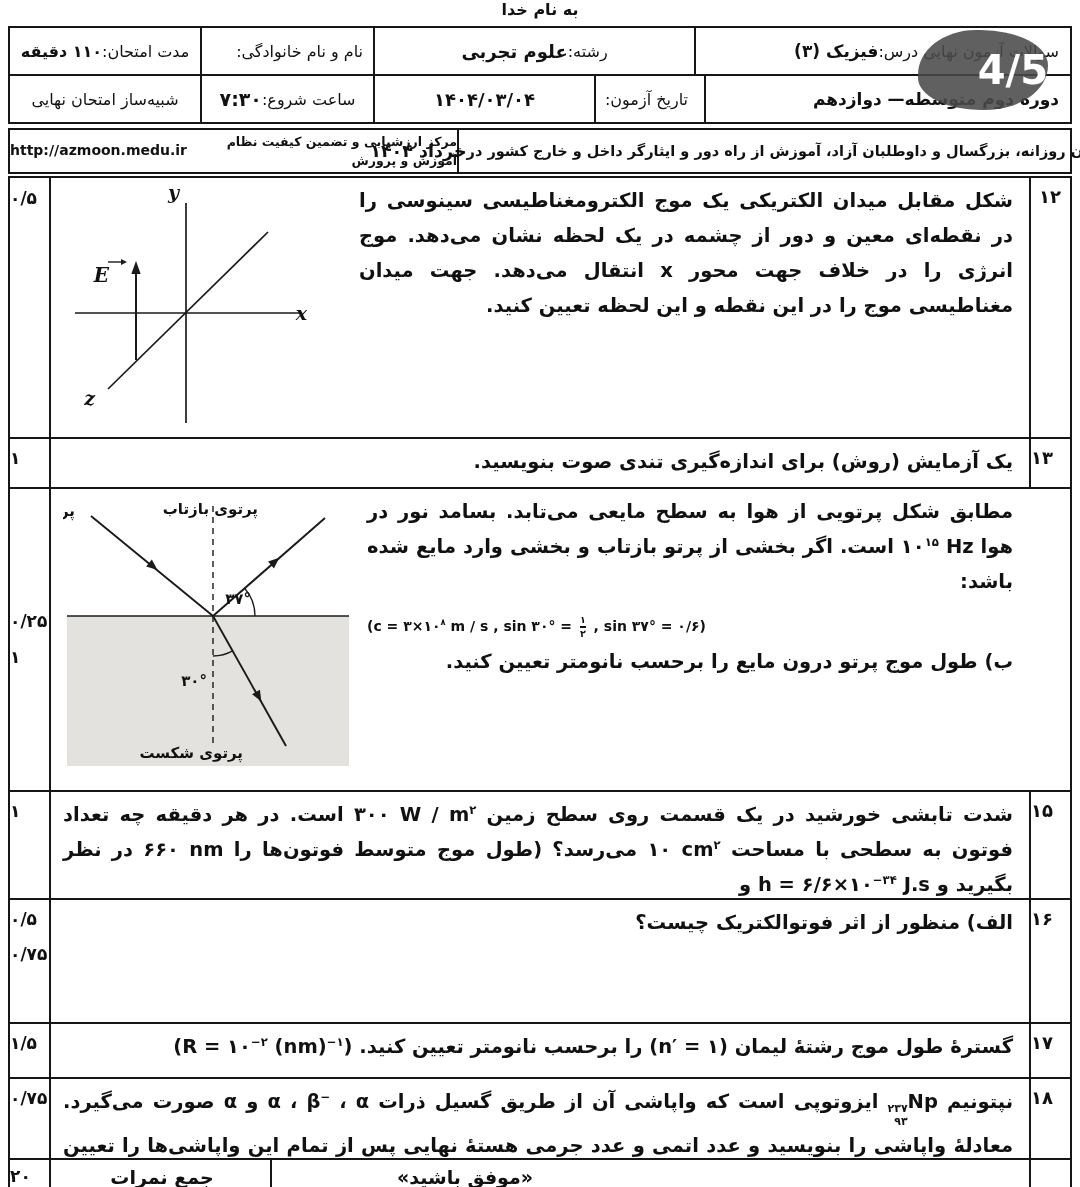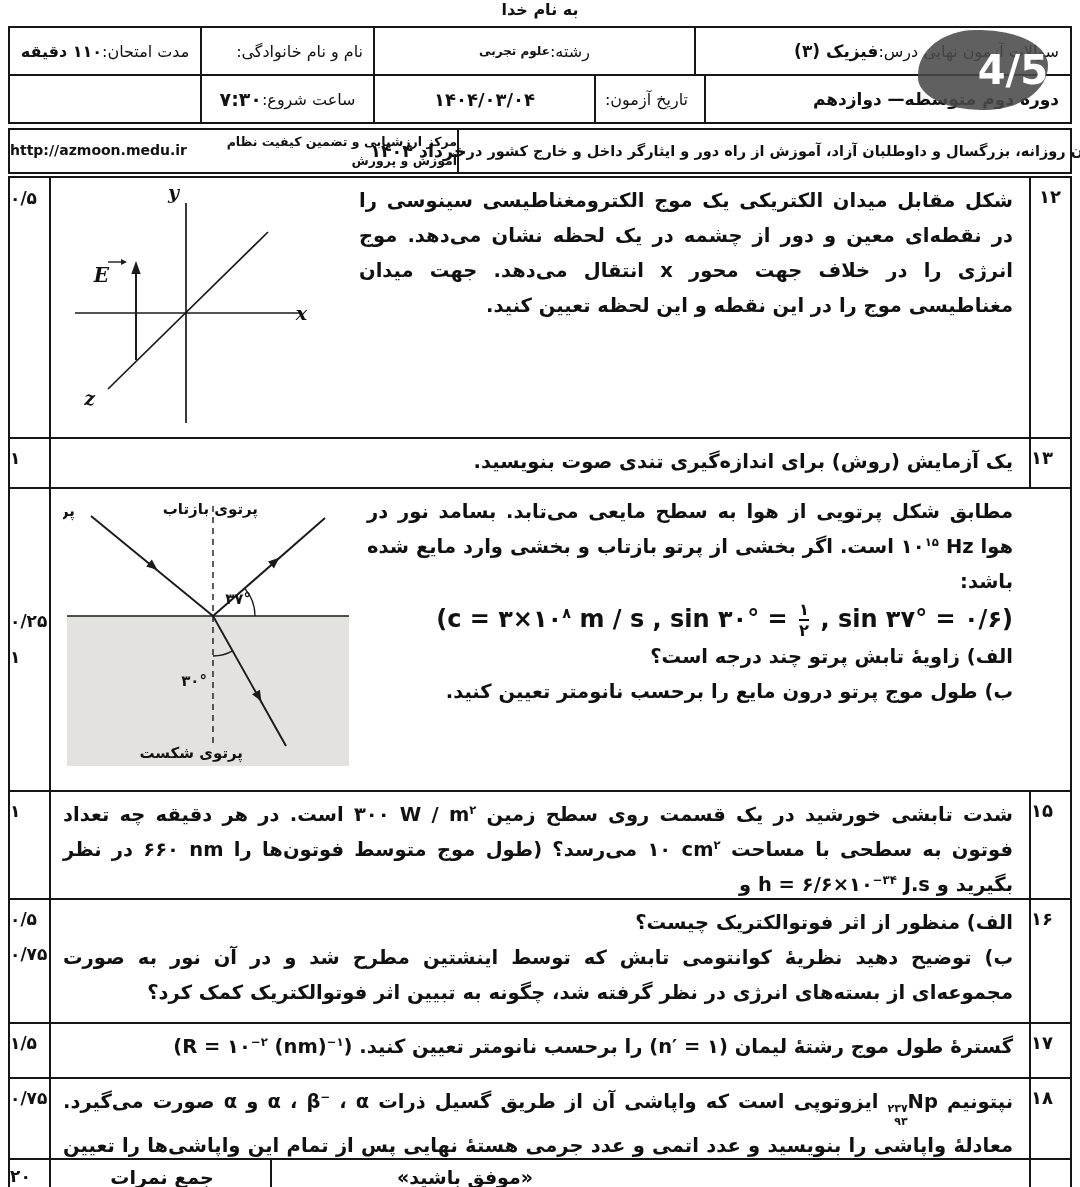--- a/index.html
+++ b/index.html
@@ -46,21 +46,21 @@
         font-size:19.5px;font-weight:bold;line-height:35px;text-align:justify;}
   sup{font-size:60%;vertical-align:super;line-height:0;}
   .frac{display:inline-flex;flex-direction:column;align-items:center;vertical-align:middle;
         line-height:1.05;font-size:68%;margin:0 3px;}
   .frac .fbar{width:100%;height:2px;background:#111;margin:1px 0;}
   .nuc{font-weight:bold;}
   .pres{display:inline-flex;flex-direction:column;align-items:flex-end;
         font-size:56%;line-height:1.15;vertical-align:-4px;}
   .fig12{float:left;width:280px;height:245px;margin:2px 16px 0 0;}
   .fig14{float:left;width:290px;height:288px;margin:2px 14px 0 0;}
-  .formula-line{direction:ltr;text-align:right;font-size:24px;margin-top:2px;}
+  .formula-line{direction:ltr;text-align:left;font-size:14px;margin-top:10px;}
   .fig-label{font-family:"DejaVu Sans",sans-serif;font-weight:bold;font-size:15px;fill:#111;}
   .axis-label{font-family:"DejaVu Serif",serif;font-style:italic;font-size:19px;fill:#111;}
   .ang-label{font-family:"DejaVu Sans",sans-serif;font-weight:bold;font-size:15px;fill:#111;}
   .footer-total{position:absolute;left:44px;top:0;width:218px;height:100%;
         border-right:2.5px solid #161616;box-sizing:border-box;text-align:center;
         font-weight:bold;font-size:19px;padding-top:6px;}
   .footer-wish{position:absolute;left:455px;top:6px;transform:translateX(-50%);
         font-weight:bold;font-size:19px;white-space:nowrap;text-align:center;}
 </style>
 </head>
@@ -74,28 +74,31 @@
     <div class="hrow hrow1">
       <div class="hcell center" style="left:0;width:190px;">
         <span>مدت امتحان: </span>
           <span class="b">۱۱۰ دقیقه</span>
       </div>
       <div class="hcell right divl" style="left:190px;width:173px;">
         <span>نام و نام خانوادگی:</span>
       </div>
       <div class="hcell center divl" style="left:363px;width:321px;">
         <span>رشته: </span>
-          <span class="b" style="font-size:12px;">علوم تجربی</span>
+          <span class="b" style="font-size:18px;">علوم تجربی</span>
       </div>
       <div class="hcell right divl" style="left:684px;width:375px;">
         <span>سوالات آزمون نهایی درس: </span>
           <span class="b" style="font-size:17px;">فیزیک (۳)</span>
       </div>
     </div>
     <div class="hrow hrow2">
+      <div class="hcell center" style="left:0;width:190px;">
+        <span>شبیه‌ساز امتحان نهایی</span>
+      </div>
       <div class="hcell center divl" style="left:190px;width:173px;">
         <span>ساعت شروع: </span>
           <span class="b" style="font-size:19px;">۷:۳۰</span>
       </div>
       <div class="hcell center divl b" style="left:363px;width:221px;font-size:18px;">
         <span>۱۴۰۴/۰۳/۰۴</span>
       </div>
       <div class="hcell right divl" style="left:584px;width:104px;">
         <span>تاریخ آزمون:</span>
       </div>
@@ -186,21 +189,20 @@
         <div>
           <span>مطابق شکل پرتویی از هوا به سطح مایعی می‌تابد. بسامد نور در هوا </span><span dir="ltr"><span>۱۰</span><sup>۱۵</sup><span> Hz</span></span><span> است. اگر بخشی از پرتو بازتاب و بخشی وارد مایع شده باشد:</span>
         </div>
         <div class="formula-line">
           <span>(c = ۳×۱۰</span><sup>۸</sup><span> m / s , sin ۳۰° = </span><span class="frac">
               <span>۱</span>
               <span class="fbar"></span>
               <span>۲</span>
             </span><span> , sin ۳۷° = ۰/۶)</span>
         </div>
-        <div>الف) زاویهٔ تابش پرتو چند درجه است؟</div>
         <div>ب) طول موج پرتو درون مایع را برحسب نانومتر تعیین کنید.</div>
       </div>
     </div>
 
     <div class="qrow" style="height:108px;">
       <div class="qnum">
           <span style="top:8px;">۱۵</span>
         </div>
       <div class="qscore">
           <span style="top:9px;">۱</span>
@@ -216,21 +218,20 @@
     <div class="qrow" style="height:124px;">
       <div class="qnum">
           <span style="top:8px;">۱۶</span>
         </div>
       <div class="qscore">
         <span style="top:9px;">۰/۵</span>
         <span style="top:44px;">۰/۷۵</span>
       </div>
       <div class="qbody">
         <div>الف) منظور از اثر فوتوالکتریک چیست؟</div>
-        <div>ب) توضیح دهید نظریهٔ کوانتومی تابش که توسط اینشتین مطرح شد و در آن نور به صورت مجموعه‌ای از بسته‌های انرژی در نظر گرفته شد، چگونه به تبیین اثر فوتوالکتریک کمک کرد؟</div>
       </div>
     </div>
 
     <div class="qrow" style="height:55px;">
       <div class="qnum">
           <span style="top:8px;">۱۷</span>
         </div>
       <div class="qscore">
           <span style="top:9px;">۱/۵</span>
         </div>

